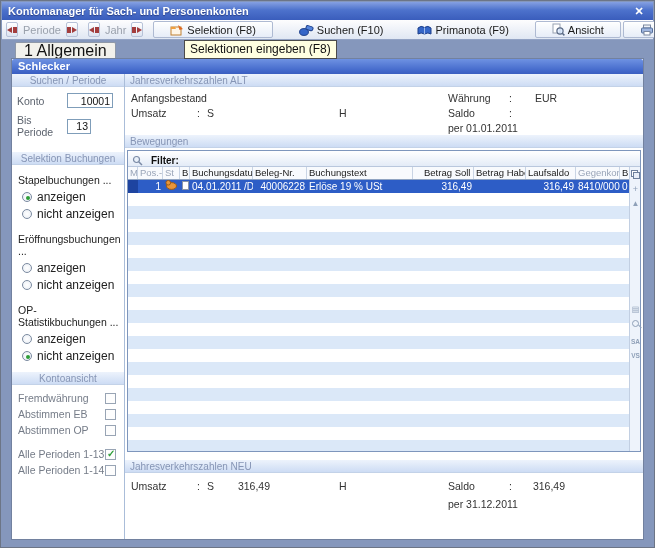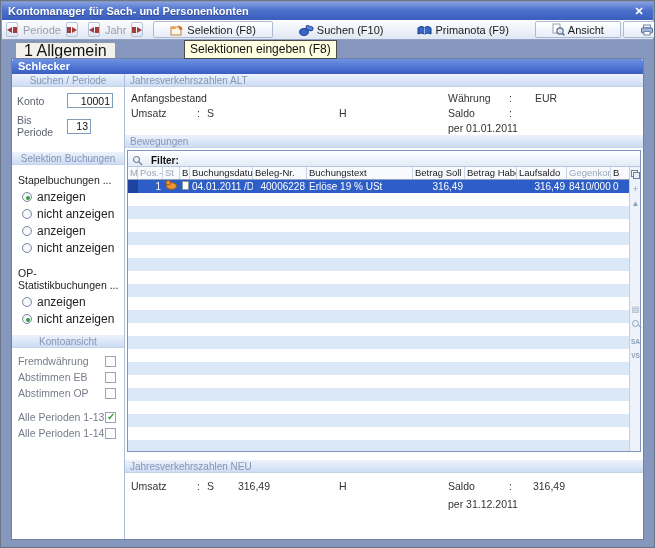--- a/index.html
+++ b/index.html
@@ -96,21 +96,21 @@
   .gbody { flex:1; position:relative; overflow:hidden; }
   .rows { position:absolute; left:0; top:0; right:11px; bottom:0; }
   .grow { height:13px; background:#fff; }
   .grow.alt { background:#dbe8f8; }
   .sel-row { height:13px; display:flex; background:#2d5dc6; color:#fff; font-size:10px;
     line-height:13px; white-space:nowrap; }
   .sel-row .dc { padding:0 2px; overflow:hidden; }
   .sel-row .mcell { background:#1e44a0; }
   .cM{width:10px;flex:none;} .cPos{width:25px;flex:none;} .cSt{width:17px;flex:none;}
   .cB{width:10px;flex:none;} .cDat{width:63px;flex:none;} .cBel{width:54px;flex:none;}
-  .cTxt{width:106px;flex:none;} .cSol{width:52px;flex:none;} .cHab{width:52px;flex:none;}
+  .cTxt{width:106px;flex:none;} .cSol{width:52px;flex:none;margin-left:9px;} .cHab{width:52px;flex:none;}
   .cLau{width:50px;flex:none;} .cGeg{width:44px;flex:none;} .cB2{width:10px;flex:none;}
 
   .strip { position:absolute; right:0; top:16px; bottom:0; width:11px;
     background:#eef3fb; border-left:1px solid #c2cfe2; }
   .corner-icon { position:absolute; right:0; top:0; width:10px; height:12px; }
   .corner-icon::before { content:""; position:absolute; left:1px; top:2px; width:5px; height:5px;
     border:1px solid #6d7f9c; background:#fff; }
   .corner-icon::after { content:""; position:absolute; left:3px; top:4px; width:5px; height:5px;
     border:1px solid #6d7f9c; background:#e8eef8; }
   .strip .sic { position:absolute; left:0; width:11px; text-align:center; font-size:8px;
@@ -232,20 +232,21 @@
         <div class="grp-label">Stapelbuchungen ...</div>
         <div class="radio-row">
           <span class="rad on"></span>
           <span class="rlabel">anzeigen</span>
         </div>
         <div class="radio-row">
           <span class="rad"></span>
           <span class="rlabel">nicht anzeigen</span>
         </div>
 
+        <div class="grp-label" style="margin-top:13px;">Eröffnungsbuchungen ...</div>
         <div class="radio-row">
           <span class="rad"></span>
           <span class="rlabel">anzeigen</span>
         </div>
         <div class="radio-row">
           <span class="rad"></span>
           <span class="rlabel">nicht anzeigen</span>
         </div>
 
         <div class="grp-label" style="margin-top:13px;">OP-Statistikbuchungen ...</div>

